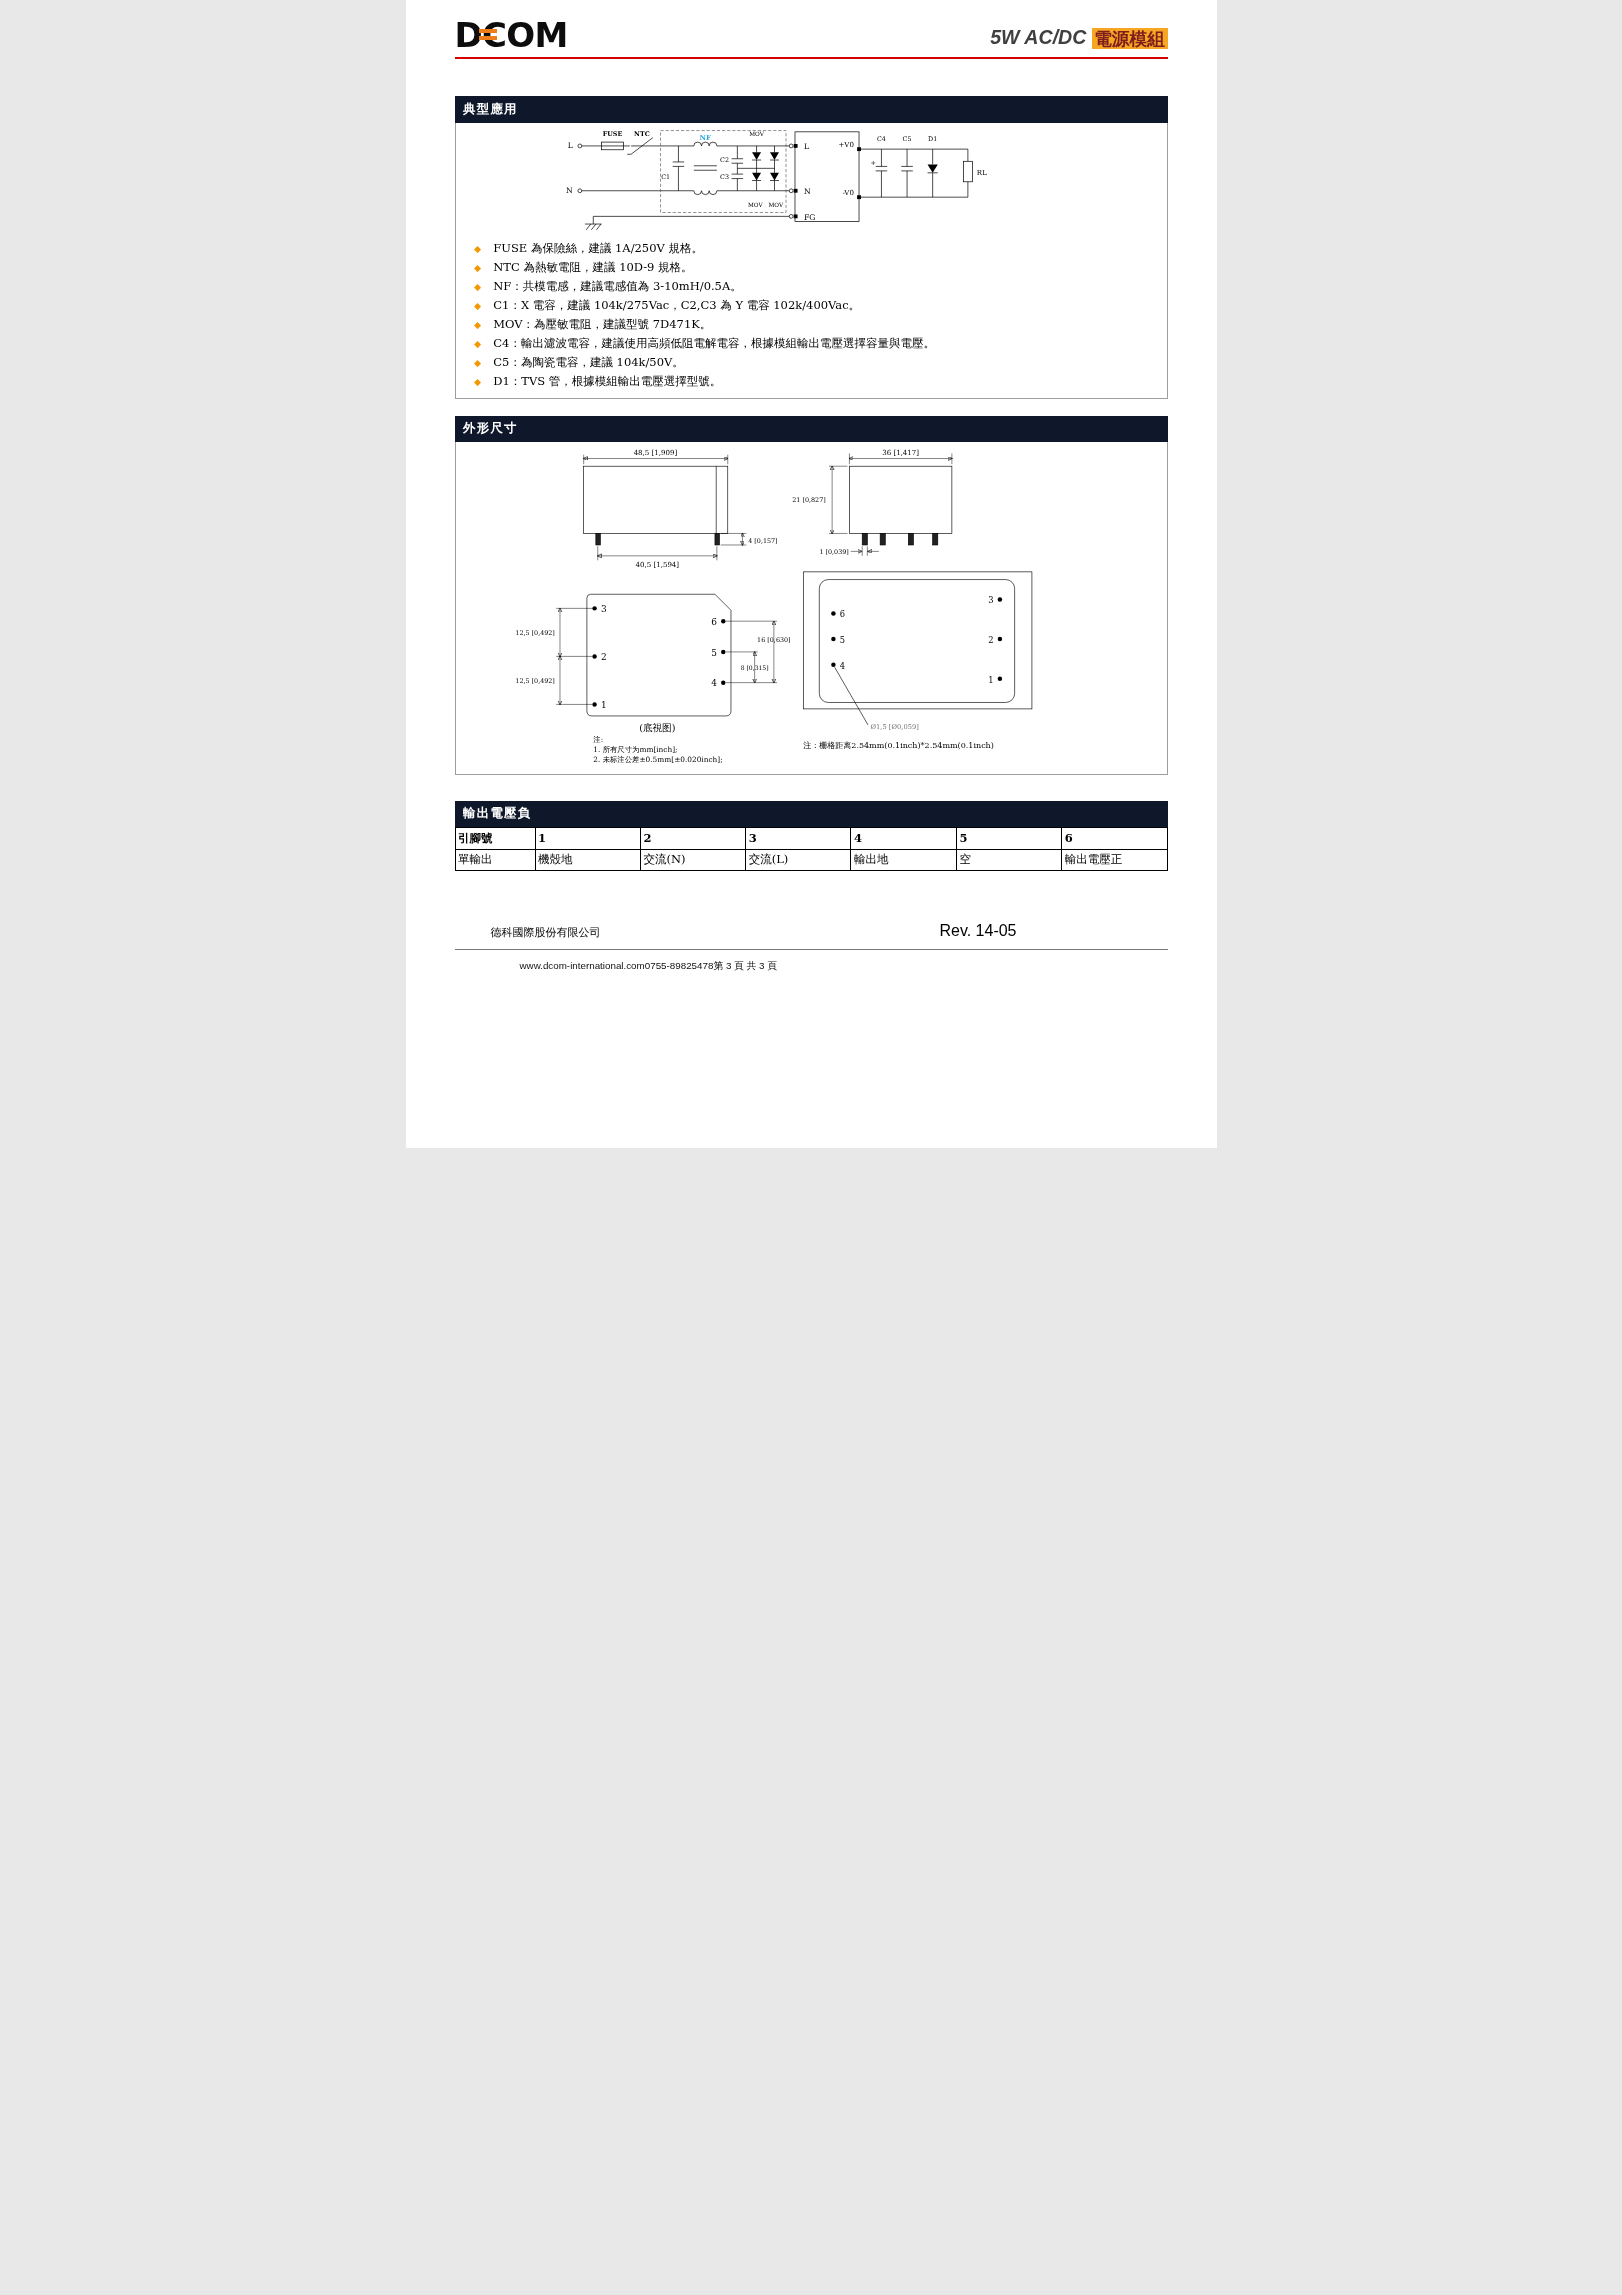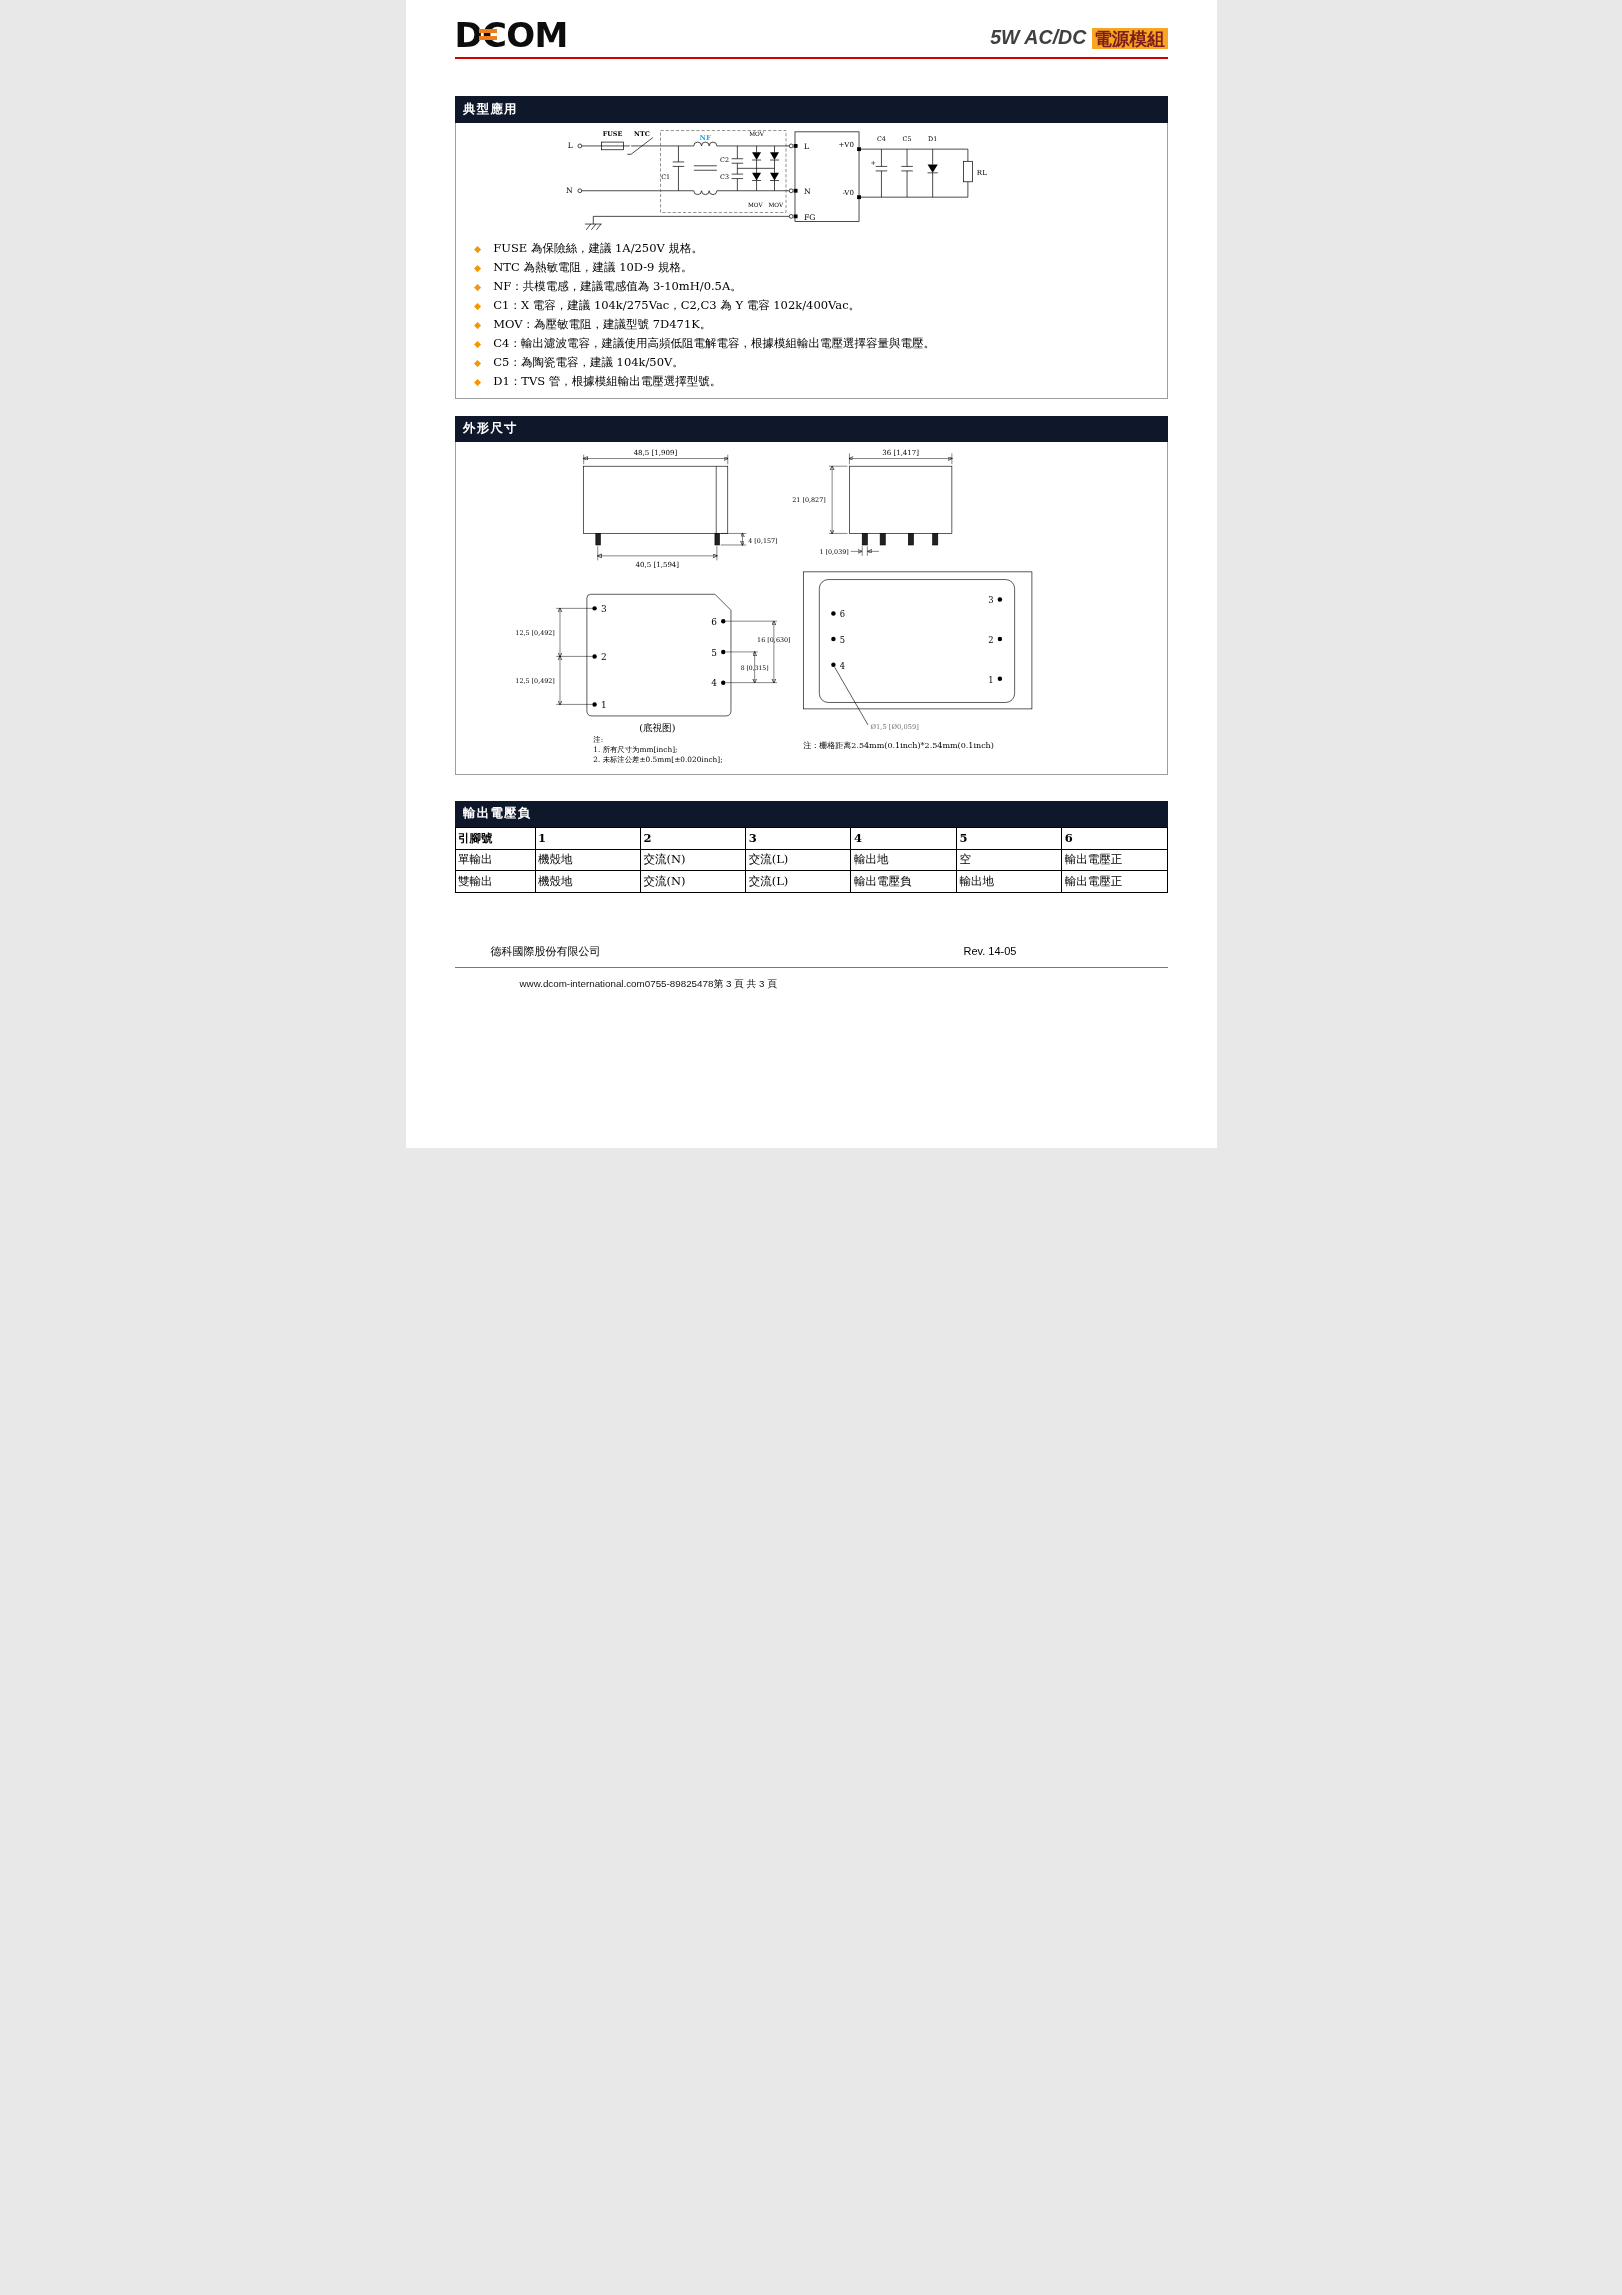--- a/index.html
+++ b/index.html
@@ -53,21 +53,21 @@
 
   
   table.pins { width:100%; border-collapse:collapse; table-layout:fixed; font-size:11.5px; border:1.3px solid #000; }
   .pins th, .pins td { border:0.7px solid #000; text-align:left; height:21.6px; padding:0 2.6px; font-weight:normal; }
   .pins thead th { font-weight:bold; border-bottom:1.3px solid #000; }
 
   
   .footer { margin-top:51px; }
   .footer-top { display:flex; justify-content:space-between; align-items:baseline; padding:0 151px 0 36px; }
   .footer-company { font-size:11px; }
-  .footer-rev { font-family:"Liberation Sans","DejaVu Sans",sans-serif; font-size:11px; }
+  .footer-rev { font-family:"Liberation Sans","DejaVu Sans",sans-serif; font-size:16px; }
   .footer-divider { border:none; border-top:0.7px solid #777; margin:8.5px 0 9.8px 0; }
   .footer-bottom { display:flex; padding:0 151px 0 65px;
                    font-family:"Liberation Sans","DejaVu Sans",sans-serif; font-size:9.8px; color:#111; }
 </style>
 </head>
 <body>
 
 <div class="page">
 
   <div class="header">
@@ -376,29 +376,20 @@
       <tbody>
         <tr>
           <td>單輸出</td>
           <td>機殼地</td>
           <td>交流(N)</td>
           <td>交流(L)</td>
           <td>輸出地</td>
           <td>空</td>
           <td>輸出電壓正</td>
         </tr>
-        <tr>
-          <td>雙輸出</td>
-          <td>機殼地</td>
-          <td>交流(N)</td>
-          <td>交流(L)</td>
-          <td>輸出電壓負</td>
-          <td>輸出地</td>
-          <td>輸出電壓正</td>
-        </tr>
       </tbody>
     </table>
   </div>
 
   <div class="footer">
     <div class="footer-top">
       <span class="footer-company">德科國際股份有限公司</span>
       <span class="footer-rev">Rev. 14-05</span>
     </div>
     <hr class="footer-divider">

